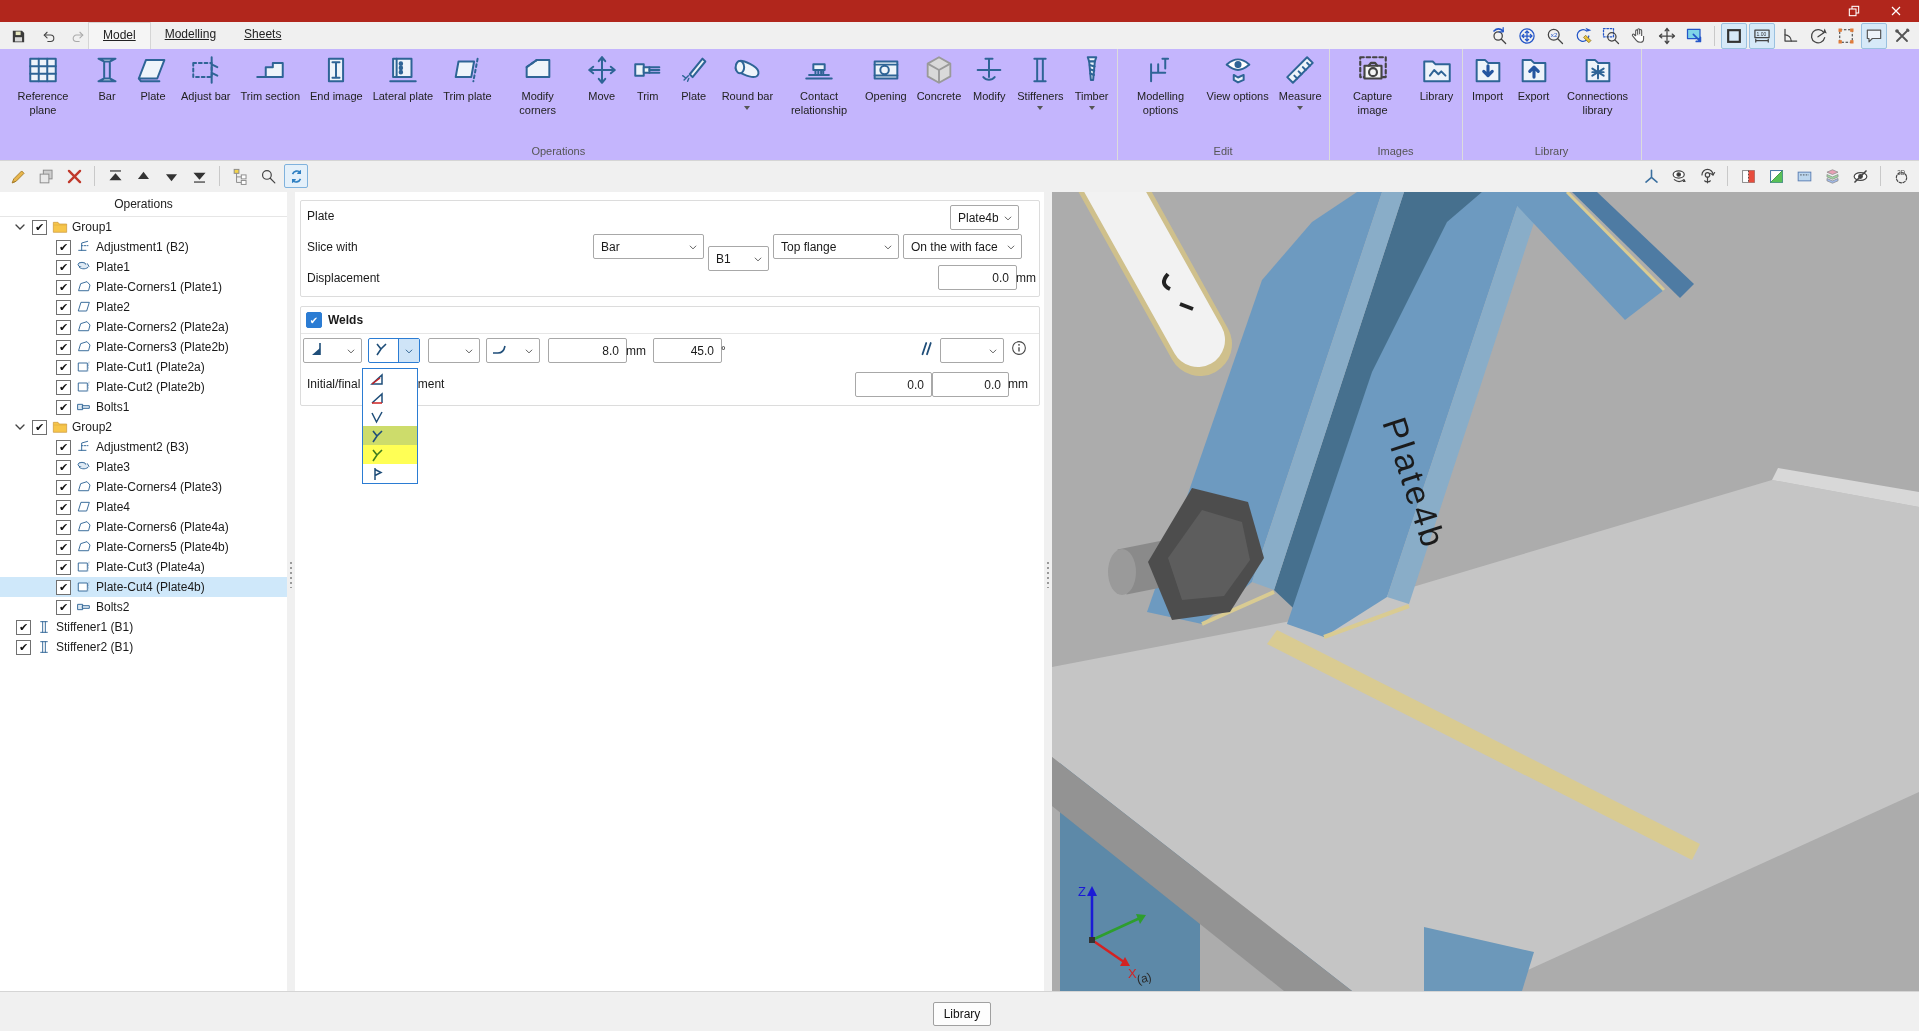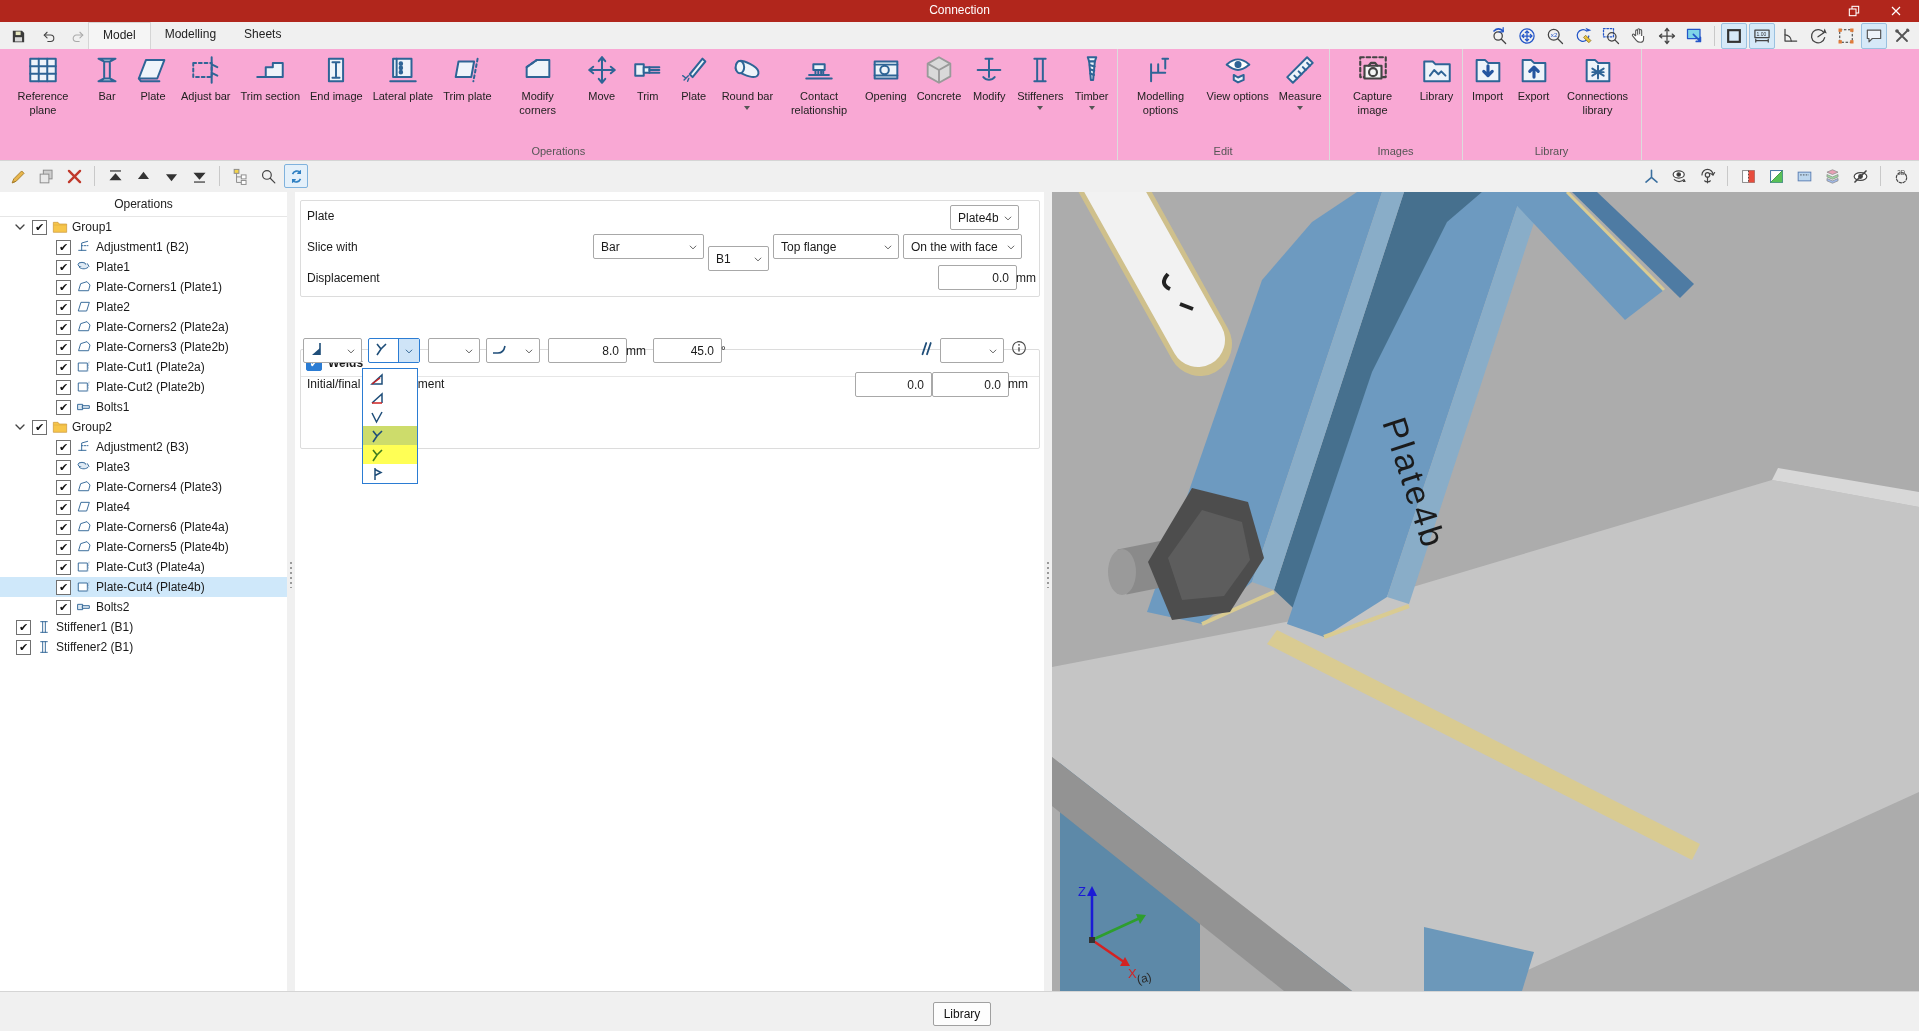--- a/index.html
+++ b/index.html
@@ -5,28 +5,28 @@
   html,body{margin:0;padding:0;width:1919px;height:1031px;overflow:hidden;
     font-family:"Liberation Sans", sans-serif;background:#f0f0f0;-webkit-font-smoothing:antialiased;}
   
   #titlebar{position:absolute;left:0;top:0;width:1919px;height:22px;background:#b1261c;color:#fff;}
   #title-text{position:absolute;left:0;right:0;top:3px;text-align:center;font-size:12px;color:#fff;}
   .win-btn{position:absolute;top:0;width:34px;height:22px;display:flex;align-items:center;justify-content:center;cursor:pointer;}
   
   #tabrow{position:absolute;left:0;top:22px;width:1919px;height:27px;background:#f0f0f0;}
   #qat{position:absolute;left:6px;top:2px;display:flex;gap:6px;align-items:center;}
   #tabs{position:absolute;left:88px;top:0;height:27px;display:flex;}
-  .tab{padding:5px 14px 4px 14px;font-size:12px;color:#222;cursor:pointer;}
+  .tab{padding:5px 14px 4px 14px;font-size:12px;color:#222;cursor:pointer;text-decoration:underline;}
   .tab.sel{background:#f5f5f5;border:1px solid #d5d5d5;border-bottom:none;}
   #title-tools{position:absolute;right:4px;top:1px;display:flex;gap:2px;align-items:center;}
   .ttool{width:24px;height:24px;display:flex;align-items:center;justify-content:center;border:1px solid transparent;border-radius:2px;cursor:pointer;}
   .ttool.active{background:#d6e9f8;border-color:#9ac1e0;}
   .vsep{width:1px;height:20px;background:#c9c9c9;margin:0 4px;}
   
-  #ribbon{position:absolute;left:0;top:49px;width:1919px;height:111px;background:#f9a8d4;border-bottom:1px solid #d5d5d5;}
+  #ribbon{position:absolute;left:0;top:49px;width:1919px;height:111px;background:#c4b5fd;border-bottom:1px solid #d5d5d5;}
   #ribbon-groups{display:flex;height:100%;}
   .rgroup{display:flex;flex-direction:column;border-right:1px solid #dcdcdc;padding:0 2px;}
   .rbuttons{display:flex;flex:1;align-items:flex-start;}
   .rbtn{display:flex;flex-direction:column;align-items:center;padding:4px 5px 0 5px;max-width:72px;min-width:36px;cursor:pointer;border-radius:2px;}
   .rbtn .icon{width:34px;height:34px;}
   .rlabel{font-size:11px;color:#222;text-align:center;line-height:1.25;margin-top:3px;white-space:normal;}
   .rcaret{width:0;height:0;border-left:3.5px solid transparent;border-right:3.5px solid transparent;border-top:4px solid #555;margin-top:2px;}
   .glabel{font-size:11px;color:#555;text-align:center;padding:2px 0 3px 0;}
   
   #toolrow{position:absolute;left:0;top:161px;width:1919px;height:31px;background:#f0f0f0;border-bottom:1px solid #d5d5d5;}
@@ -74,21 +74,20 @@
   #bottombar{position:absolute;left:0;top:991px;width:1919px;height:40px;background:#f0f0f0;border-top:1px solid #d5d5d5;}
   #accept-btn{position:absolute;left:933px;top:10px;width:56px;height:22px;background:#fdfdfd;border:1px solid #a0a0a0;
               border-radius:2px;font-size:12px;color:#111;display:flex;align-items:center;justify-content:center;cursor:pointer;}
   .icon{display:inline-flex;align-items:center;justify-content:center;}
   .icon svg{width:100%;height:100%;display:block;}
 </style>
 </head>
 <body>
 
 <div id="titlebar">
-  <div id="title-text">Connection</div>
   <div class="win-btn" style="right:48px;">
     <span class="icon" style="width:16px;height:16px;">
       <svg viewBox="0 0 24 24">
           <rect x="9" y="5" width="10" height="10" fill="none" stroke="#fff" stroke-width="1.6"></rect>
           <rect x="5" y="9" width="10" height="10" fill="#b1261c" stroke="#fff" stroke-width="1.6"></rect>
         </svg>
     </span>
   </div>
   <div class="win-btn" style="right:6px;">
     <span class="icon" style="width:16px;height:16px;">
@@ -1202,21 +1201,21 @@
         </svg>
       </span>
   </div>
 
   <div class="plabel" style="left:12px;top:79px;">Displacement</div>
   <div class="numfield" style="left:643px;top:73px;width:70px;">
     <span>0.0</span>
   </div>
   <div class="unit" style="left:721px;top:79px;">mm</div>
 
-  <div class="gbox" style="left:5px;top:114px;width:738px;height:98px;margin-top:43px;">
+  <div class="gbox" style="left:5px;top:114px;width:738px;height:98px;">
     <div style="height:26px;border-bottom:1px solid #e6e6e6;display:flex;align-items:center;padding-left:5px;">
       <span class="cb-blue"></span>
       <span style="font-size:12px;font-weight:bold;color:#1a1a1a;">Welds</span>
     </div>
   </div>
 
   <div class="combo" style="left:8px;top:146px;width:57px;">
     <span class="combo-val" style="padding-left:4px;"><span class="icon" style="width:16px;height:16px;">
           <svg viewBox="0 0 16 16">
             <path d="M12 2v12" stroke="#1f4e79" stroke-width="1.6"></path>

